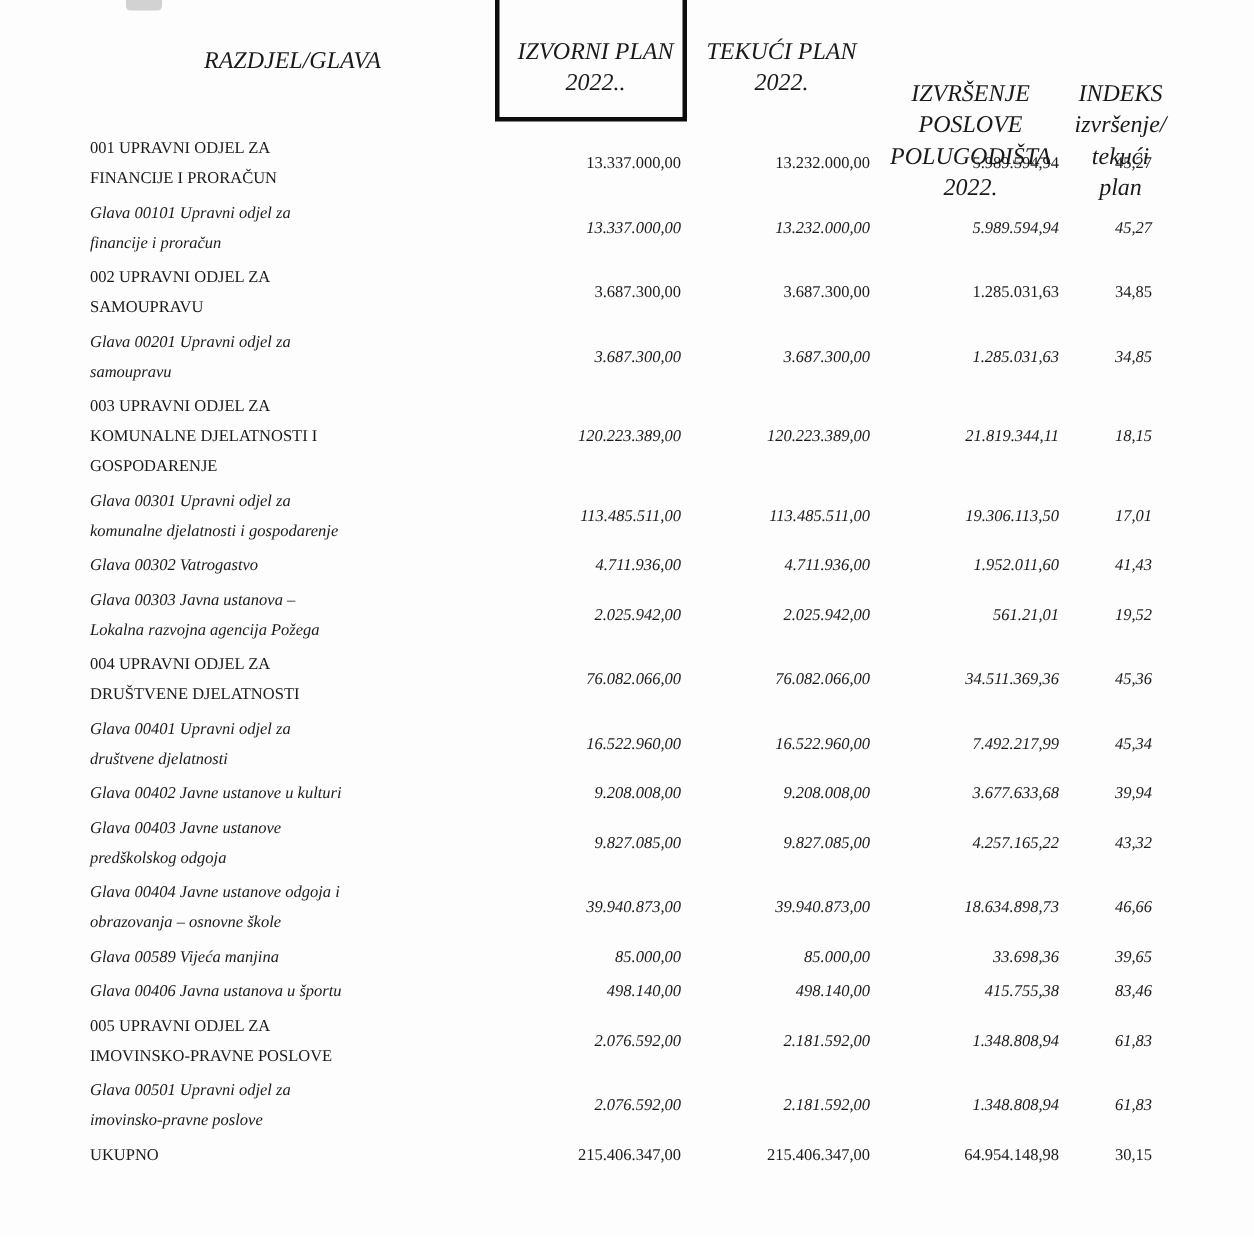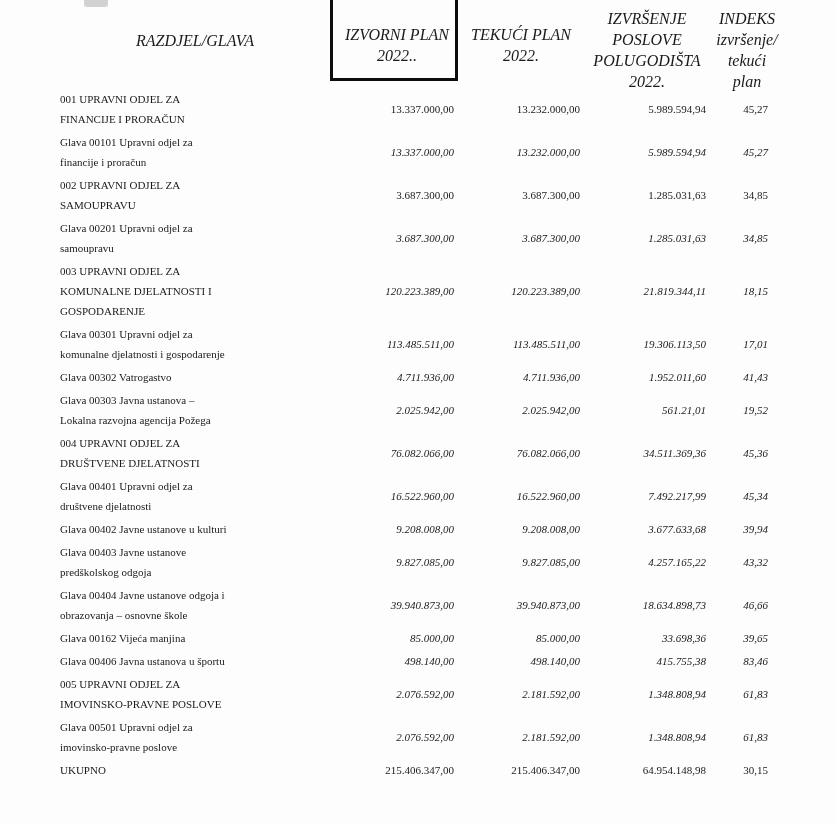--- a/index.html
+++ b/index.html
@@ -38,36 +38,36 @@
     position: relative;
     height: 87px;
     font-style: italic;
     font-size: 16px;
     line-height: 21px;
     align-items: start;
   }
   .hdr-cell { text-align: center; }
   .hdr-name { padding-top: 30px; }
   .hdr-two { padding-top: 24px; }
-  .hdr-four { padding-top: 8px; }
+  .hdr-four { padding-top: 8px; margin-top: 44px; }
   .row {
     padding: 1.5px 0;
     font-size: 11px;
     line-height: 20px;
   }
   .cell-name {
     white-space: pre-line;
     padding-left: 4px;
   }
   .num { text-align: right; font-variant-numeric: normal; }
   .cell-v0 { padding-right: 6px; }
   .cell-v1 { padding-right: 2px; }
   .cell-v2 { padding-right: 6px; }
   .cell-v3 { padding-right: 14px; }
-  .name-glava .cell-name { }
+  .name-glava .cell-name { font-style: italic; }
   .name-section .cell-name, .name-total .cell-name { font-style: normal; }
   .num-italic .num { font-style: italic; }
   .num-regular .num { font-style: normal; }
 </style>
 </head>
 <body>
 
 <div class="page">
 
   <div class="artifact"></div>
@@ -208,21 +208,21 @@
     <div class="grid row name-glava num-italic">
       <div class="cell-name">Glava 00404 Javne ustanove odgoja i
 obrazovanja – osnovne škole</div>
       <div class="num cell-v0">39.940.873,00</div>
       <div class="num cell-v1">39.940.873,00</div>
       <div class="num cell-v2">18.634.898,73</div>
       <div class="num cell-v3">46,66</div>
     </div>
 
     <div class="grid row name-glava num-italic">
-      <div class="cell-name">Glava 00162 Vijeća manjina</div>
+      <div class="cell-name">Glava 00589 Vijeća manjina</div>
       <div class="num cell-v0">85.000,00</div>
       <div class="num cell-v1">85.000,00</div>
       <div class="num cell-v2">33.698,36</div>
       <div class="num cell-v3">39,65</div>
     </div>
 
     <div class="grid row name-glava num-italic">
       <div class="cell-name">Glava 00406 Javna ustanova u športu</div>
       <div class="num cell-v0">498.140,00</div>
       <div class="num cell-v1">498.140,00</div>

